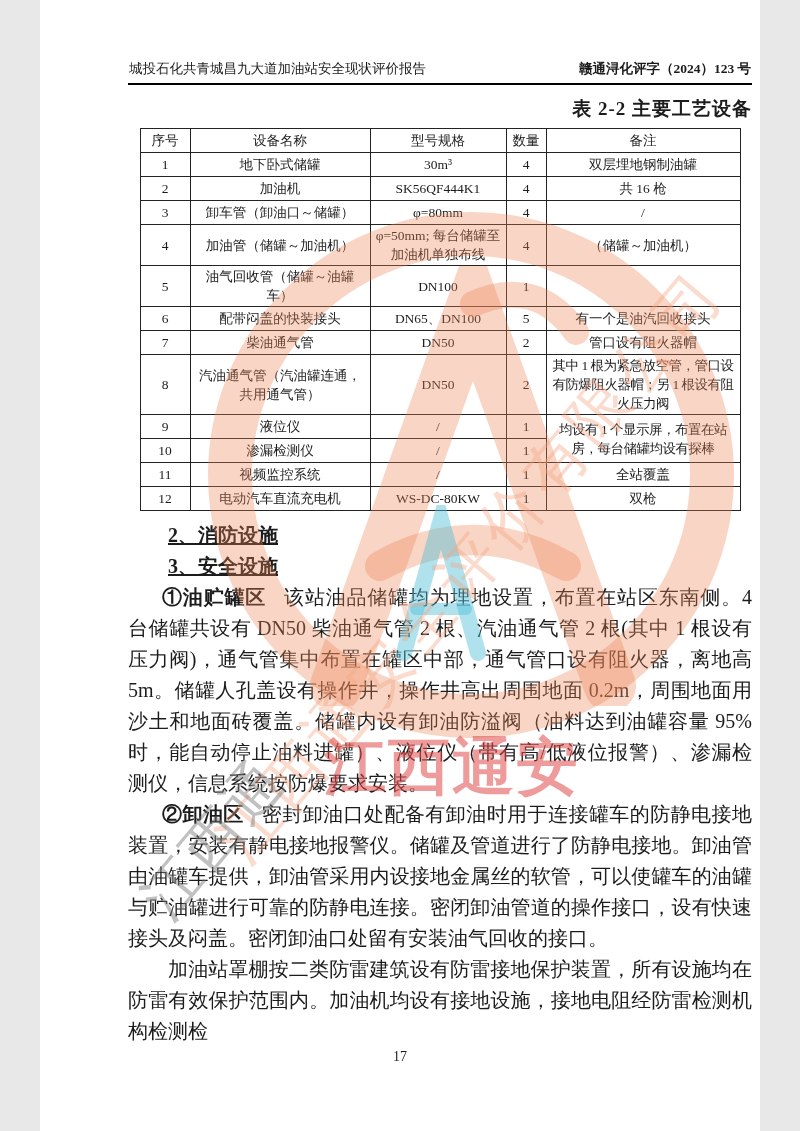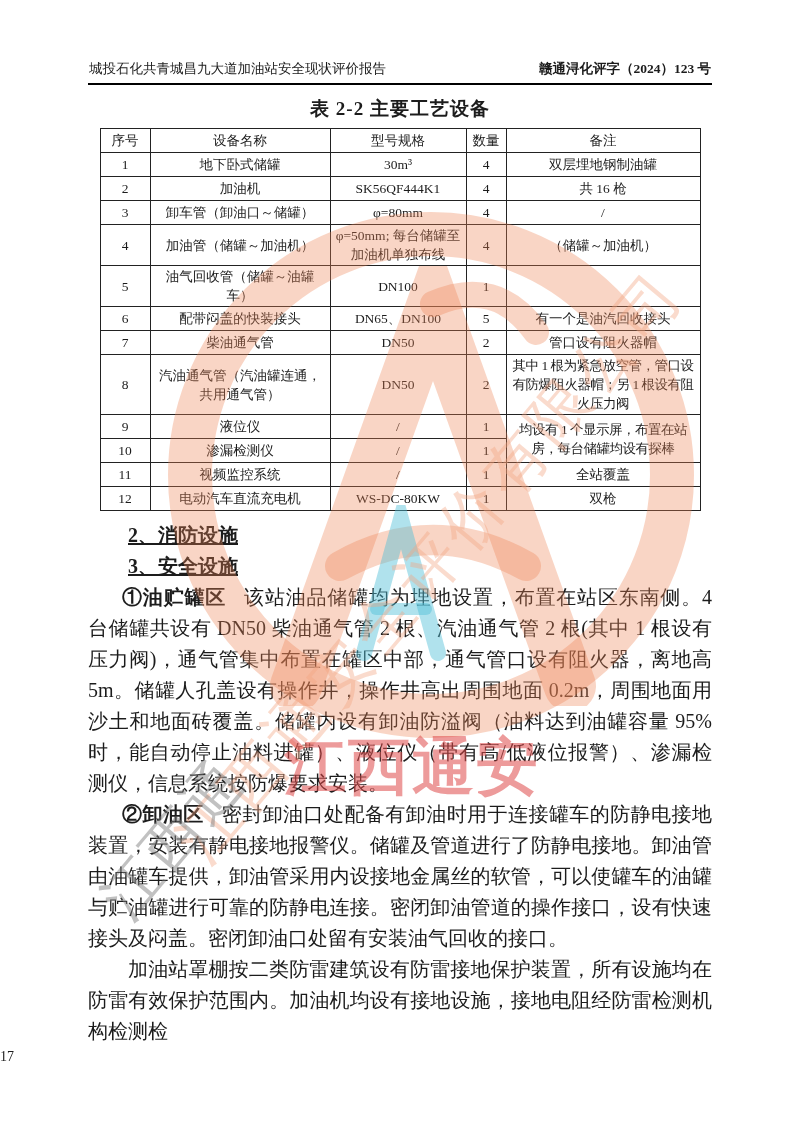--- a/index.html
+++ b/index.html
@@ -1,32 +1,32 @@
 <!DOCTYPE html>
 <html><head>
 <meta charset="utf-8">
 <style>
   html,body{margin:0;padding:0;background:#e8e8e8;}
   .page{
-    position:relative; width:800px; height:1131px; margin:0 auto;
+    position:relative; width:720px; height:1131px; margin:0 auto;
     background:#ffffff; overflow:hidden;
     font-family:"Liberation Serif","DejaVu Serif",serif; color:#1c1c1c;
   }
   .content{position:absolute; left:88px; top:60px; width:624px; z-index:1;}
 
   
   .doc-header{
     display:flex; justify-content:space-between; align-items:flex-end;
     font-size:13.5px; padding:0 1px 5px 1px; border-bottom:2px solid #000;
   }
   .doc-header .right{font-weight:bold;}
 
   
   .table-title{
-    text-align:center; font-weight:bold; font-size:19px;
+    text-align:right; font-weight:bold; font-size:19px;
     margin:11px 0 6px 0; letter-spacing:1px;
   }
 
   
   table.equip{
     width:600px; margin:0 auto; border-collapse:collapse; table-layout:fixed;padding-left:16px;
   }
   table.equip th, table.equip td{
     border:1px solid #222; font-weight:normal; font-size:13.5px;
     text-align:center; vertical-align:middle; padding:1px 2px;
@@ -38,21 +38,21 @@
   
   .sections{margin-top:9px; font-size:20px; line-height:31px; text-align:justify;}
   .sections p{margin:0; padding:0;}
   p.heading{font-weight:bold; text-indent:2em;text-decoration:underline;}
   p.indent{text-indent:2em;}
   p.item{text-indent:1.7em;}
   p.item .lead{font-weight:bold; margin-right:0.9em;}
 
   
   .page-number{
-    position:absolute; bottom:66px; left:0; width:100%; text-align:left;
+    position:absolute; bottom:66px; left:0; width:100%; text-align:center;
     font-size:14px; z-index:1;
   }
 
   
   .wm{position:absolute; inset:0; z-index:3; pointer-events:none;}
   .wm-ring{
     position:absolute; left:168px; top:212px; width:526px; height:526px;
     box-sizing:border-box; border:44px solid rgba(236,132,84,0.34);
     border-radius:50%;
   }

